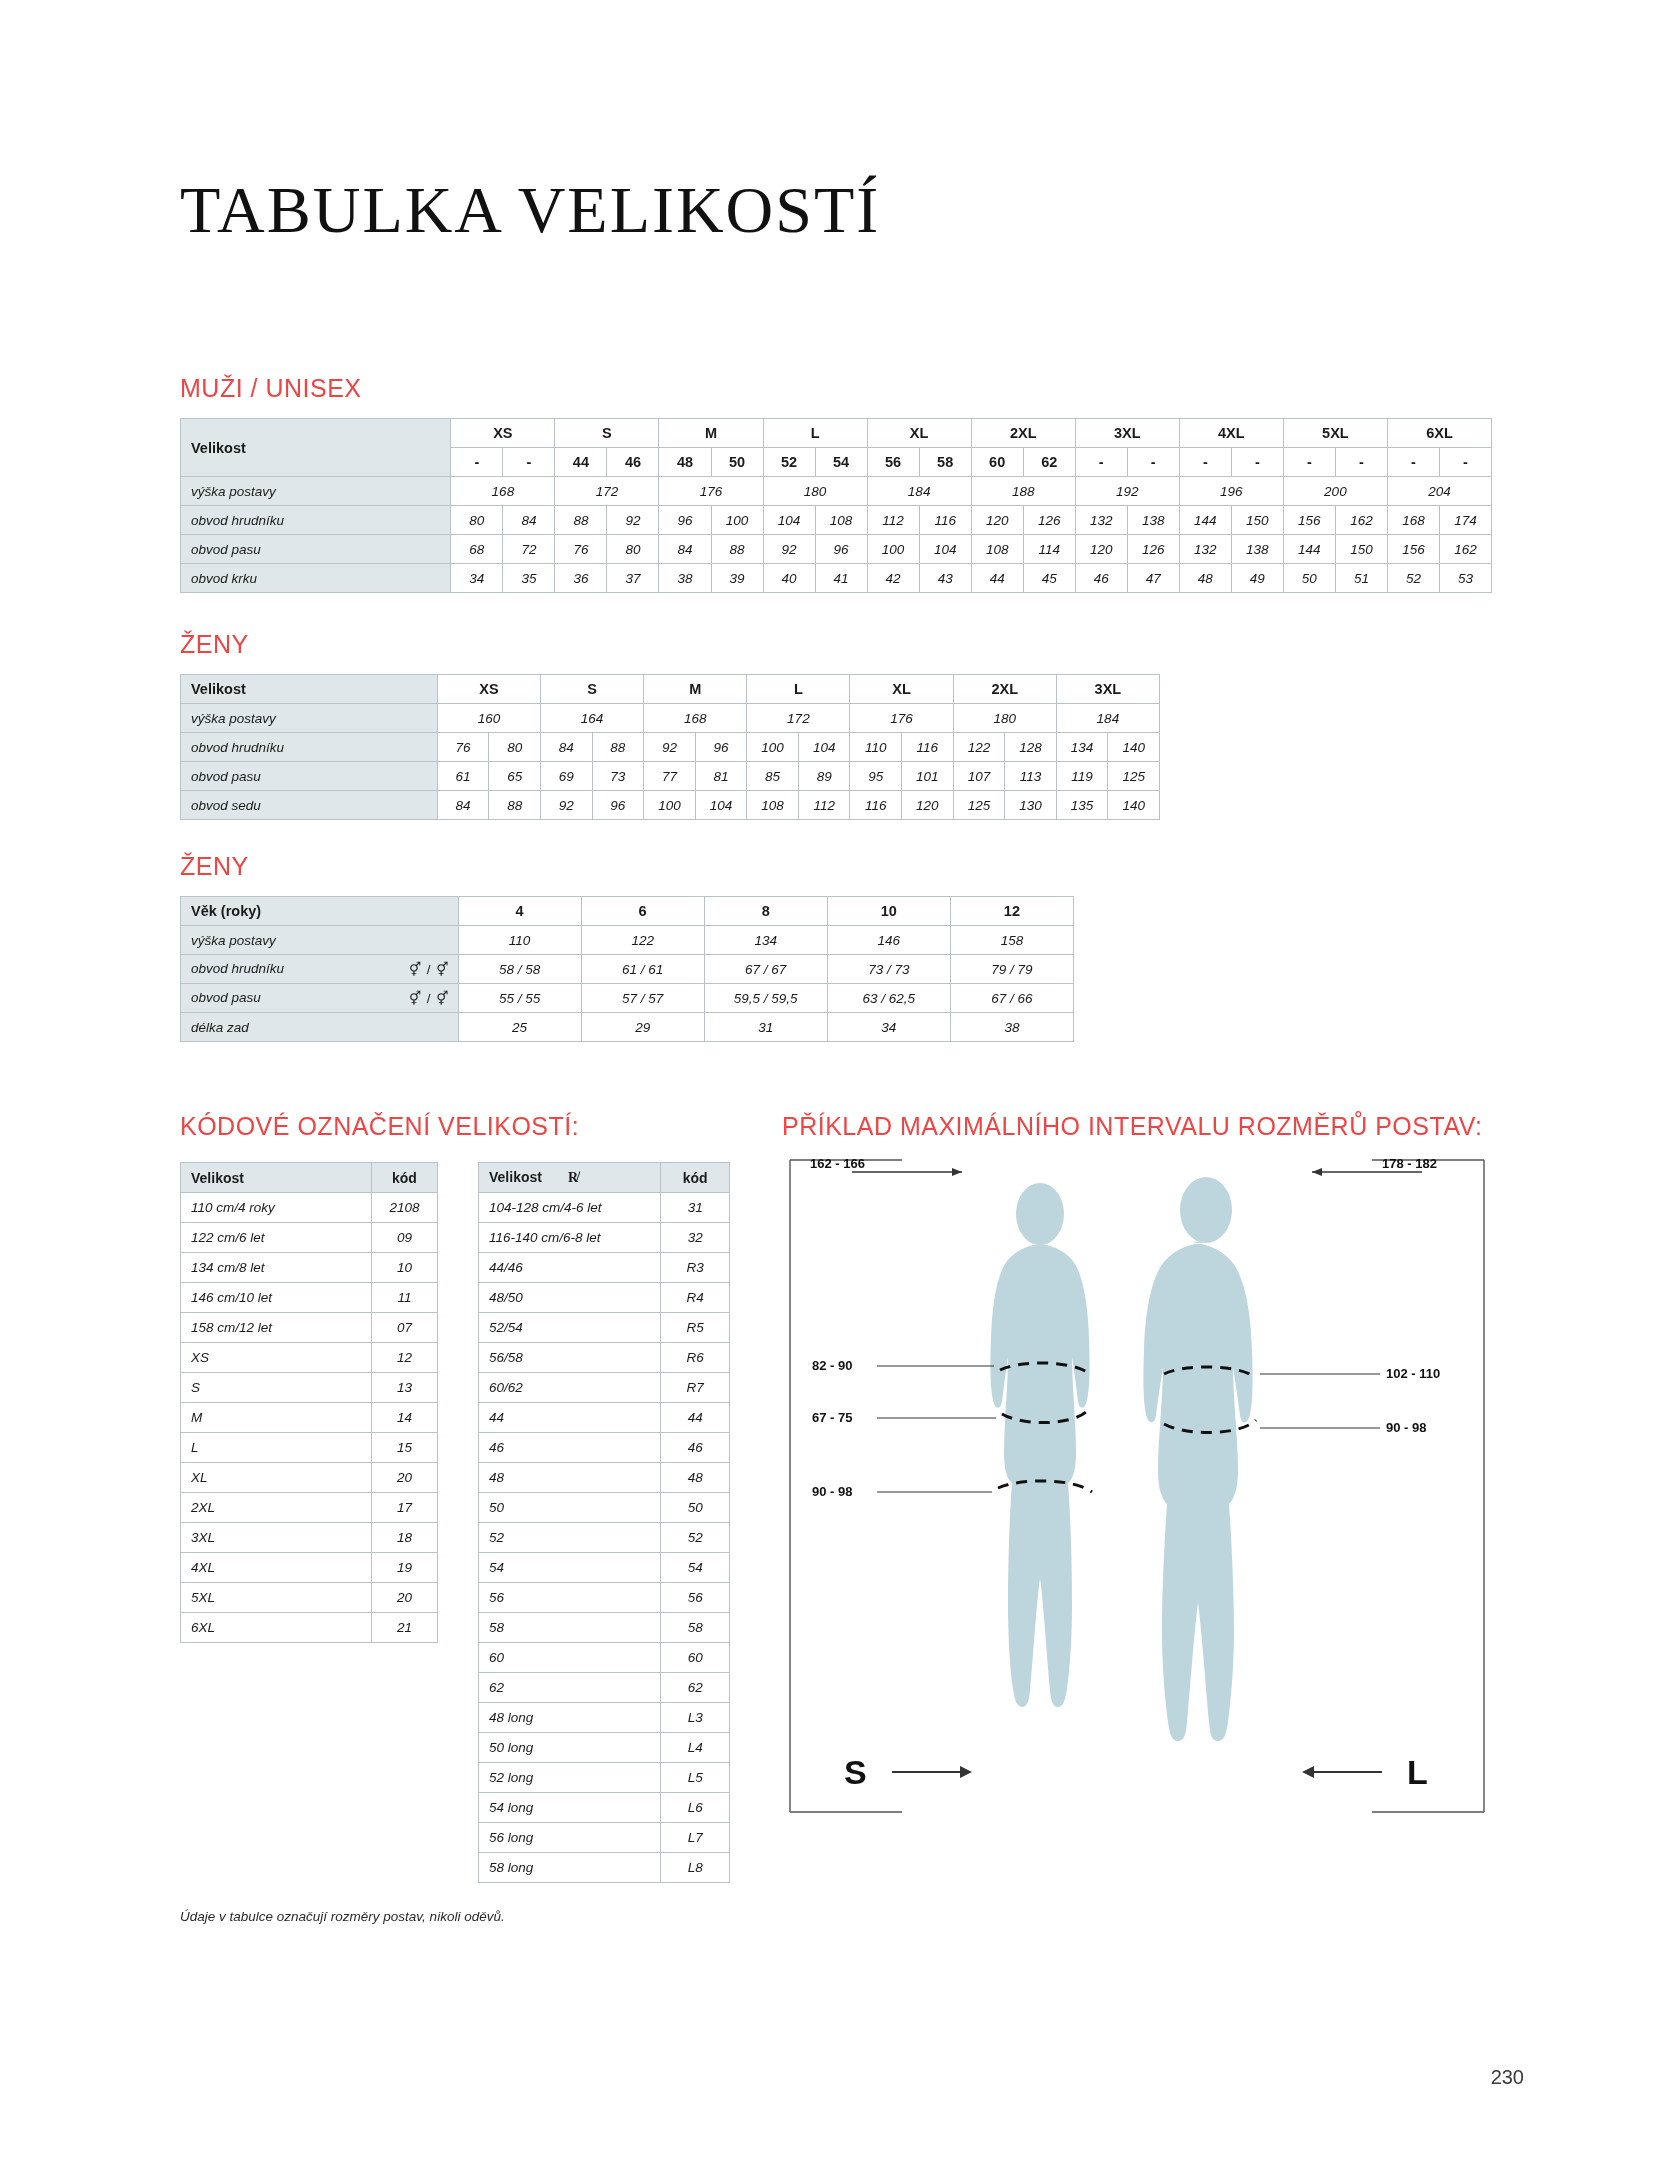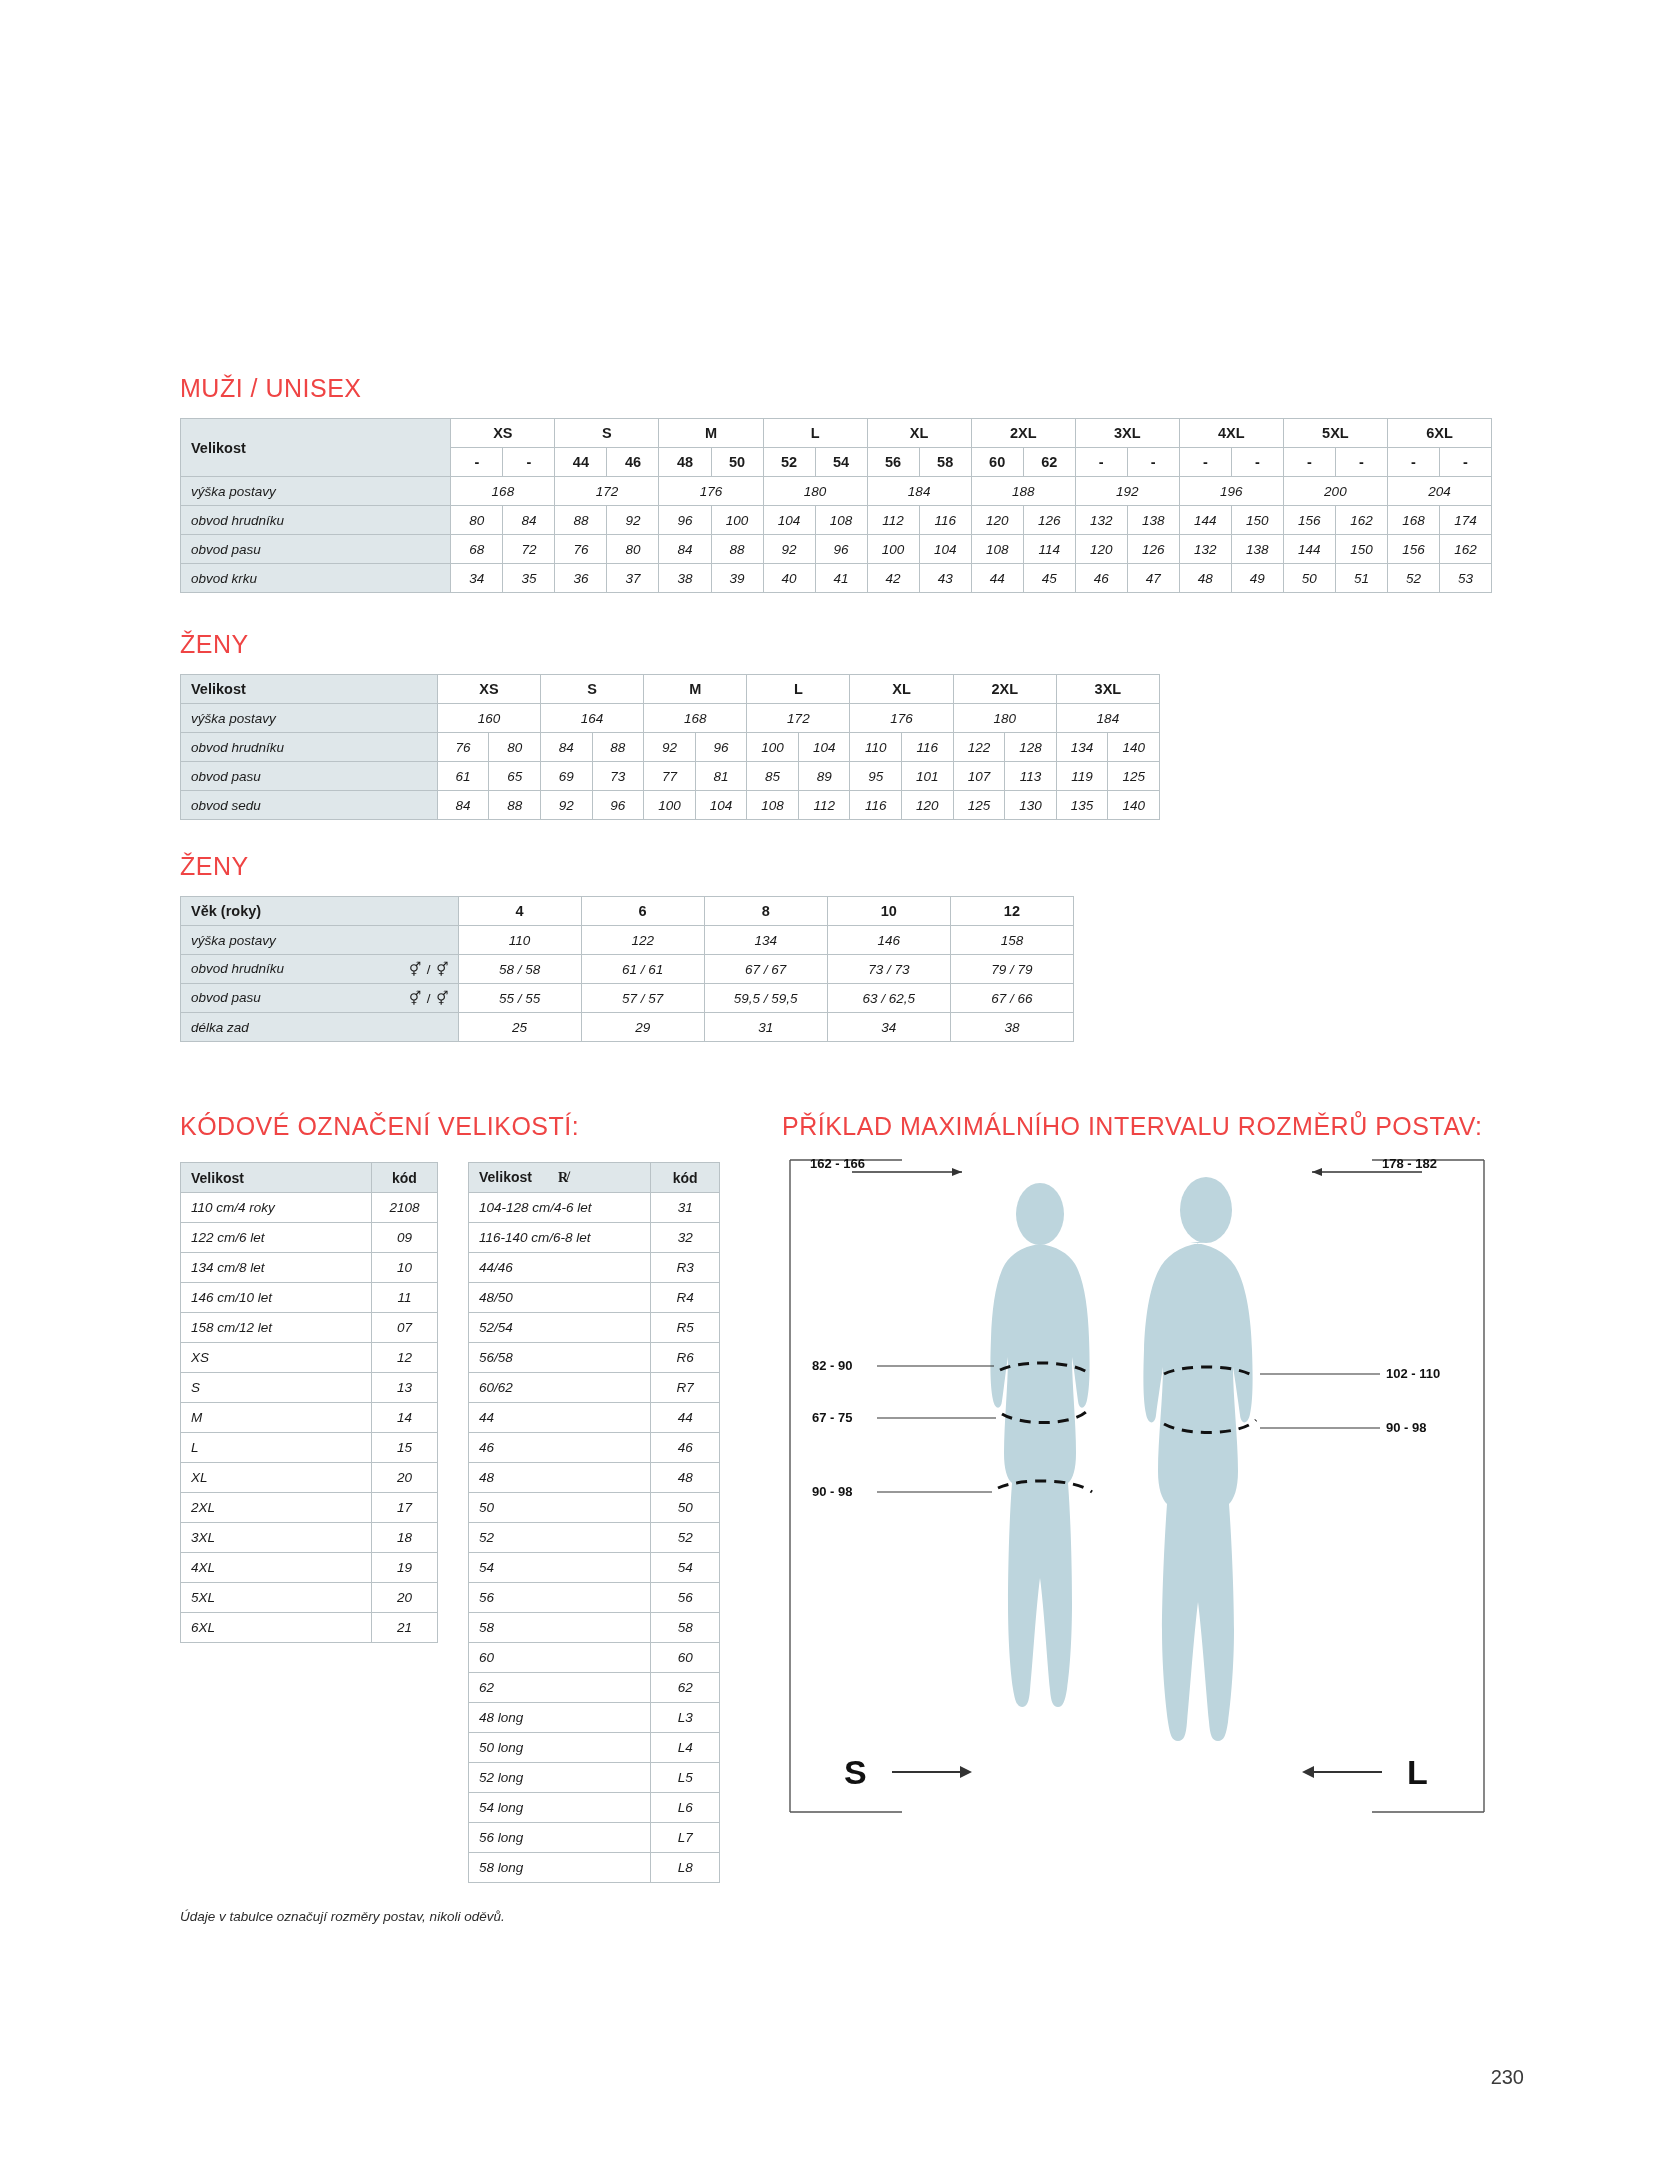--- a/index.html
+++ b/index.html
@@ -79,21 +79,21 @@
   #tbl-kids{position:absolute;left:180px;top:896px;width:894px;}
   #tbl-kids td.lbl, #tbl-kids th.lbl{width:228px;}
   #tbl-kids .num{width:105px;}
   .genderpair{display:inline-block;float:right;margin-right:8px;letter-spacing:1px;font-style:normal;}
 
   
   #codes-h2{position:absolute;left:180px;top:1112px;}
   #tbl-codes1{position:absolute;left:180px;top:1162px;width:258px;}
   #tbl-codes1 .c1{width:190px;text-align:left;padding-left:10px;}
   #tbl-codes1 .c2{width:68px;}
-  #tbl-codes2{position:absolute;left:468px;top:1162px;width:252px;}
+  #tbl-codes2{position:absolute;left:478px;top:1162px;width:252px;}
   #tbl-codes2 .c1{width:180px;text-align:left;padding-left:10px;}
   #tbl-codes2 .c2{width:72px;}
   #tbl-codes1 td, #tbl-codes2 td{height:29px;}
   .hdr-cell{background:#dfe7ea !important;font-style:normal;font-weight:bold;font-size:14px;}
 
   
   #fig-h2{position:absolute;left:782px;top:1112px;}
   #figpanel{position:absolute;left:782px;top:1152px;width:710px;height:680px;}
 
   .notes{
@@ -105,20 +105,21 @@
     font-size:20px;color:#3a3a3a;
   }
   .axis-label{font-size:13px;font-weight:bold;fill:#111;font-family:"Liberation Sans",sans-serif;}
   .sl{font-size:34px;font-weight:bold;fill:#111;font-family:"Liberation Sans",sans-serif;}
 </style>
 </head>
 <body>
 
 <div class="page">
 
+  <h1 class="title">TABULKA VELIKOSTÍ</h1>
 
   <div id="men-h2" class="sec-title">MUŽI / UNISEX</div>
   <table id="tbl-men">
     <tbody id="men-body">
         <tr>
           <th class="lbl" rowspan="2">Velikost</th>
           <th class="num" colspan="2">XS</th>
           <th class="num" colspan="2">S</th>
           <th class="num" colspan="2">M</th>
           <th class="num" colspan="2">L</th>

